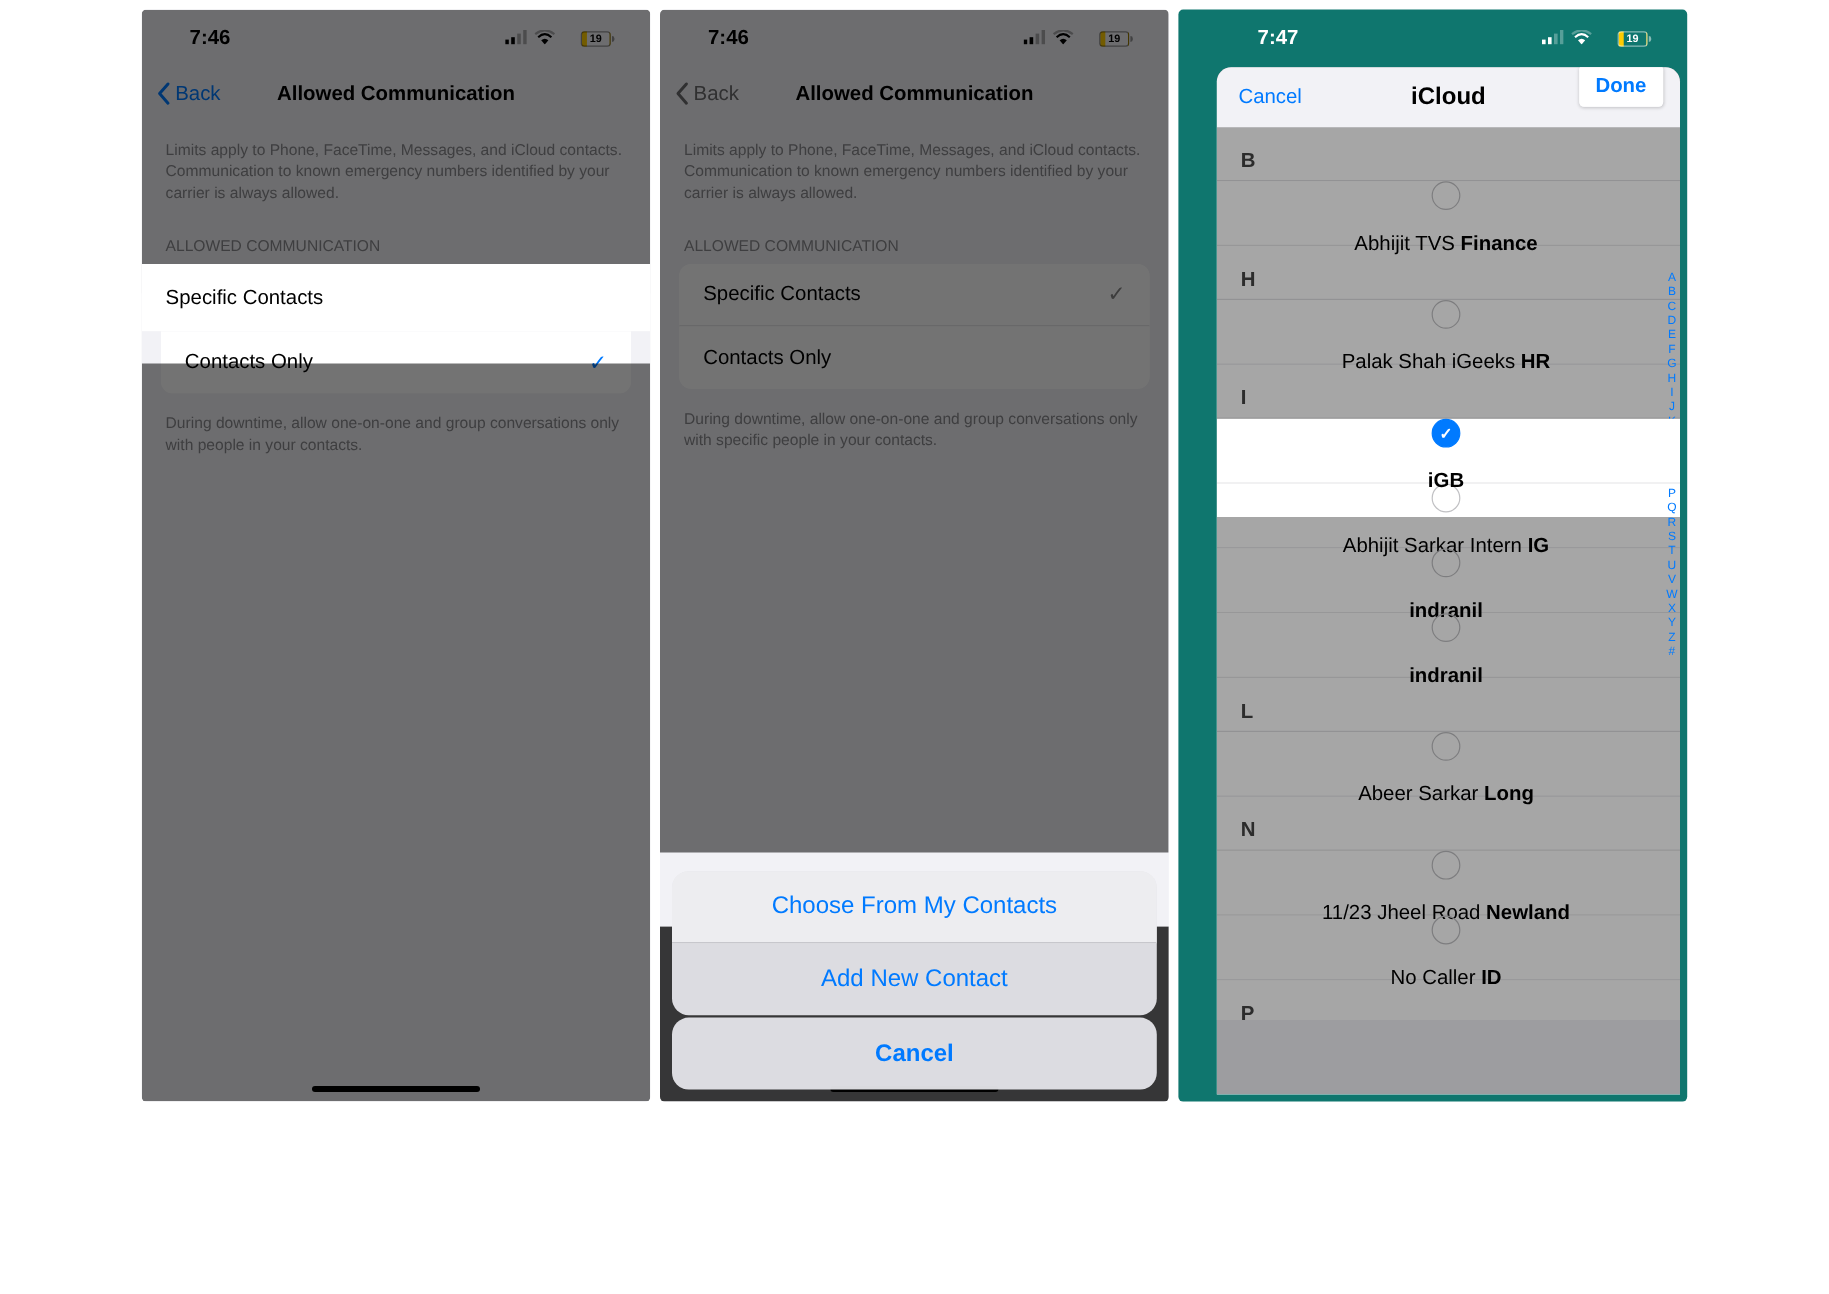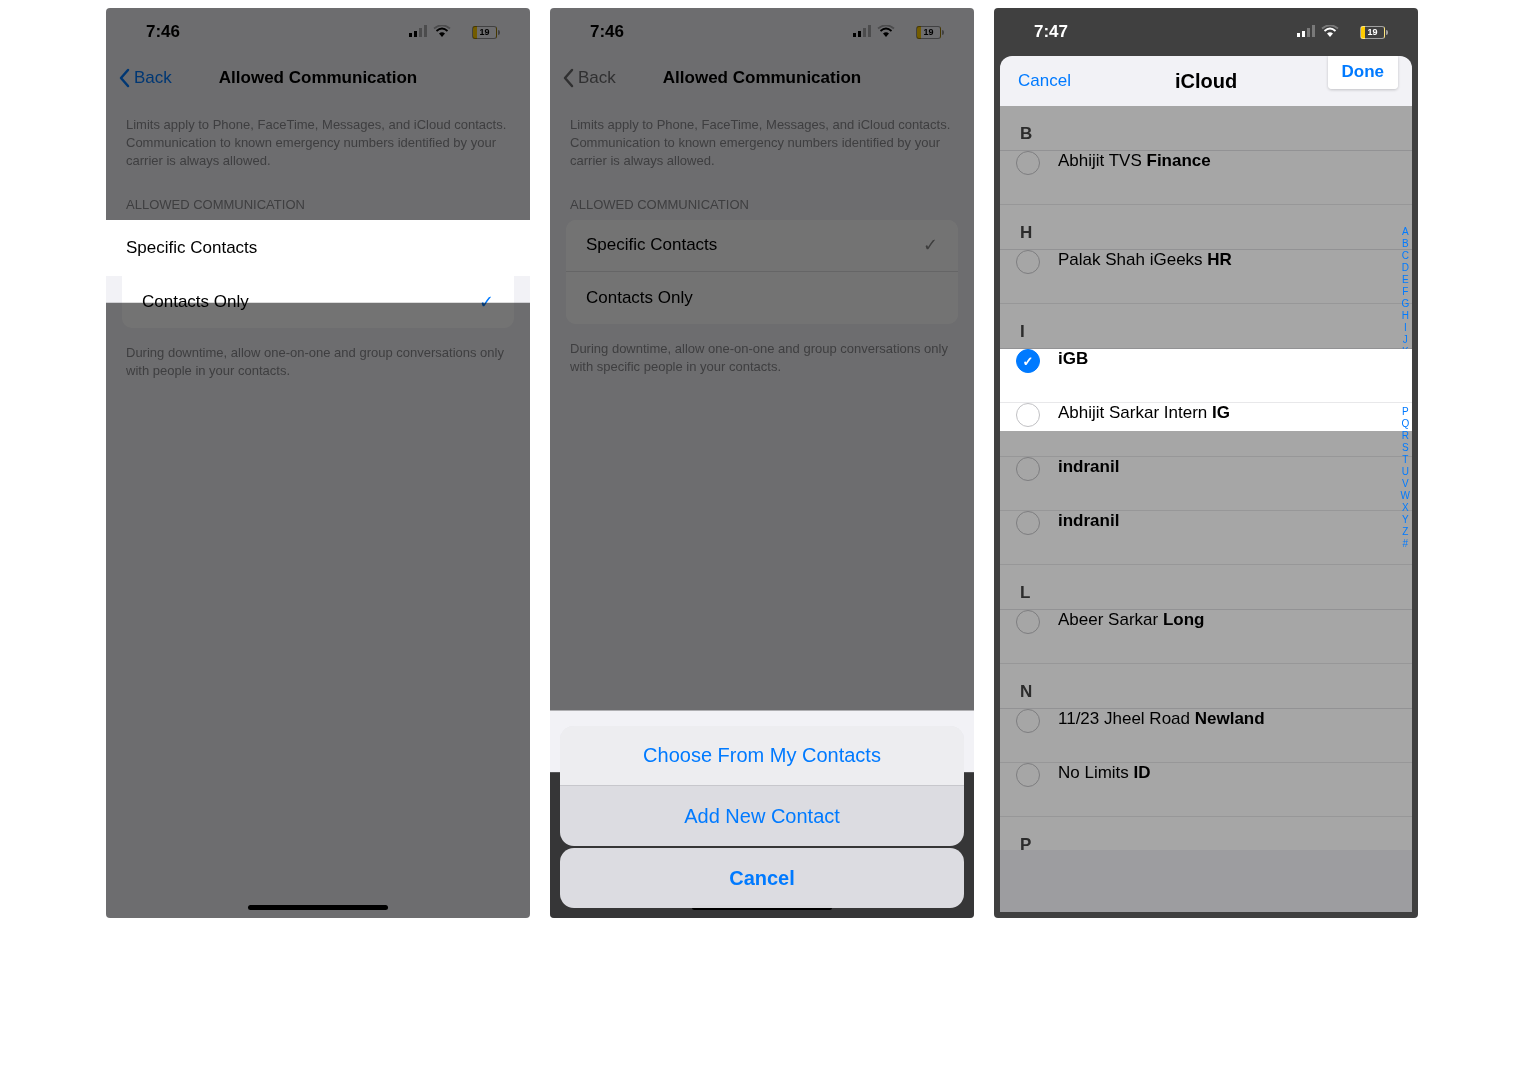--- a/index.html
+++ b/index.html
@@ -10,21 +10,21 @@
   }
   body {
     font-family: -apple-system, BlinkMacSystemFont, "Segoe UI", Helvetica, Arial, sans-serif;
     background: #fff;
     display: flex;
     justify-content: center;
     padding: 0;
   }
   .container {
     display: flex;
-    gap: 20px;
+    gap: 8px;
     padding: 8px;
   }
   .phone {
     width: 424px;
     height: 910px;
     background: #f2f2f6;
     position: relative;
     border-radius: 4px;
     overflow: hidden;
   }
@@ -257,26 +257,28 @@
     font-size: 17px;
     font-weight: 600;
     color: #444;
     padding: 18px 20px 6px 20px;
     border-bottom: 0.5px solid #e0e0e3;
     background:#fff;
   }
   .contact-row {
     height: 54px;
     display: flex;
+    align-items: center;
     padding: 0 20px 0 16px;
     gap: 18px;
     border-bottom: 0.5px solid #e8e8ea;
     background:#fff;
     font-size:17px;
     color:#000;
+    flex-direction:column;
   }
   .contact-row .radio {
     width: 24px;
     height: 24px;
     border-radius: 50%;
     border: 1.5px solid #c1c1c4;
     flex-shrink: 0;
     display:flex;
     align-items:center;
     justify-content:center;
@@ -434,21 +436,21 @@
       </div>
     </div>
 
     <div class="home-ind"></div>
 
     <div class="dim" style="clip-path: polygon(0 0,100% 0,100% 77.2%,0 77.2%,0 84%,100% 84%,100% 100%,0 100%);"></div>
 
     <div class="dim" style="top:auto;bottom:0;height:146px;background:rgba(0,0,0,0.5);"></div>
   </div>
 
-  <div class="phone" style="background:#404040;">
+  <div class="phone" style="background:#0f766e;padding-left:26px;">
     <div class="statusbar" style="color:#fff;">
       <span>7:47</span>
       <div class="status-right">
         <span>
           <svg width="18" height="12" viewBox="0 0 18 12">
               <rect x="0" y="8" width="3" height="4" fill="#fff"></rect>
               <rect x="5" y="6" width="3" height="6" fill="#fff"></rect>
               <rect x="10" y="3" width="3" height="9" fill="rgba(255,255,255,0.3)"></rect>
               <rect x="15" y="0" width="3" height="12" fill="rgba(255,255,255,0.3)"></rect>
             </svg>
@@ -515,21 +517,21 @@
           <span><span>Abeer Sarkar </span><span class="strong">Long</span></span>
         </div>
 
         <div class="section-letter">N</div>
         <div class="contact-row">
           <span class="radio"></span>
           <span><span>11/23 Jheel Road </span><span class="strong">Newland</span></span>
         </div>
         <div class="contact-row">
           <span class="radio"></span>
-          <span><span>No Limits </span><span class="strong">ID</span></span>
+          <span><span>No Caller </span><span class="strong">ID</span></span>
         </div>
 
         <div class="section-letter">P</div>
       </div>
 
       <div class="dim-light" style="clip-path: polygon(0 0,100% 0,100% 37.5%,0 37.5%,0 43.8%,100% 43.8%,100% 100%,0 100%);"></div>
 
       <div class="index-bar" id="index-bar">
           <span>A</span>
           <span>B</span>

